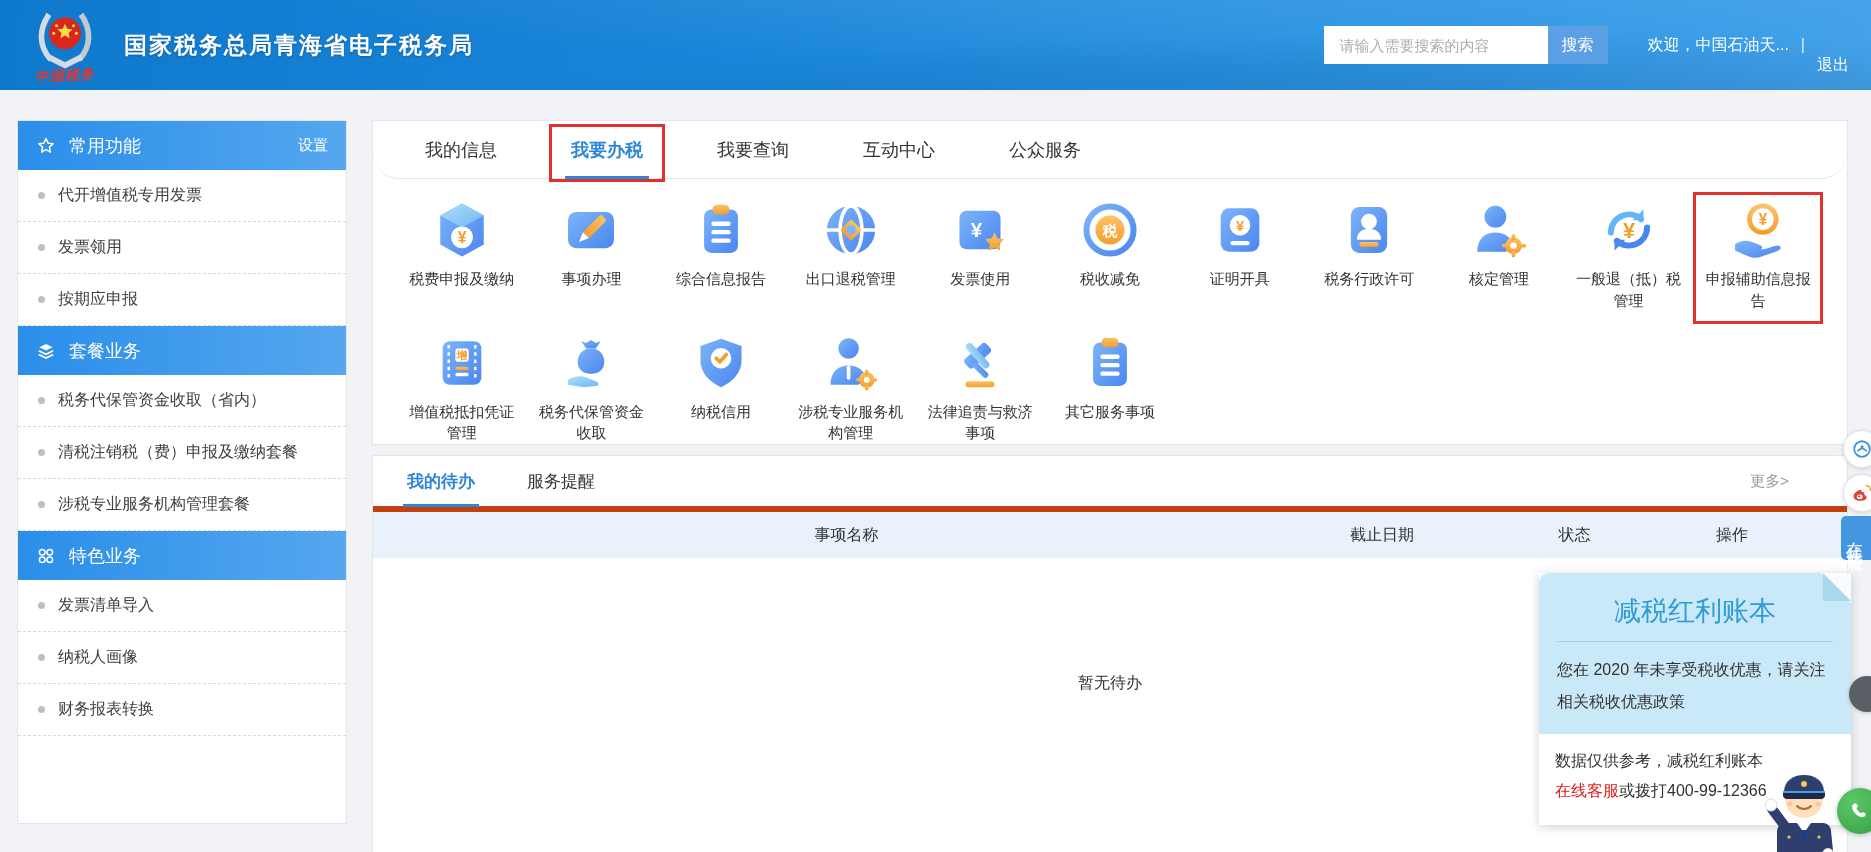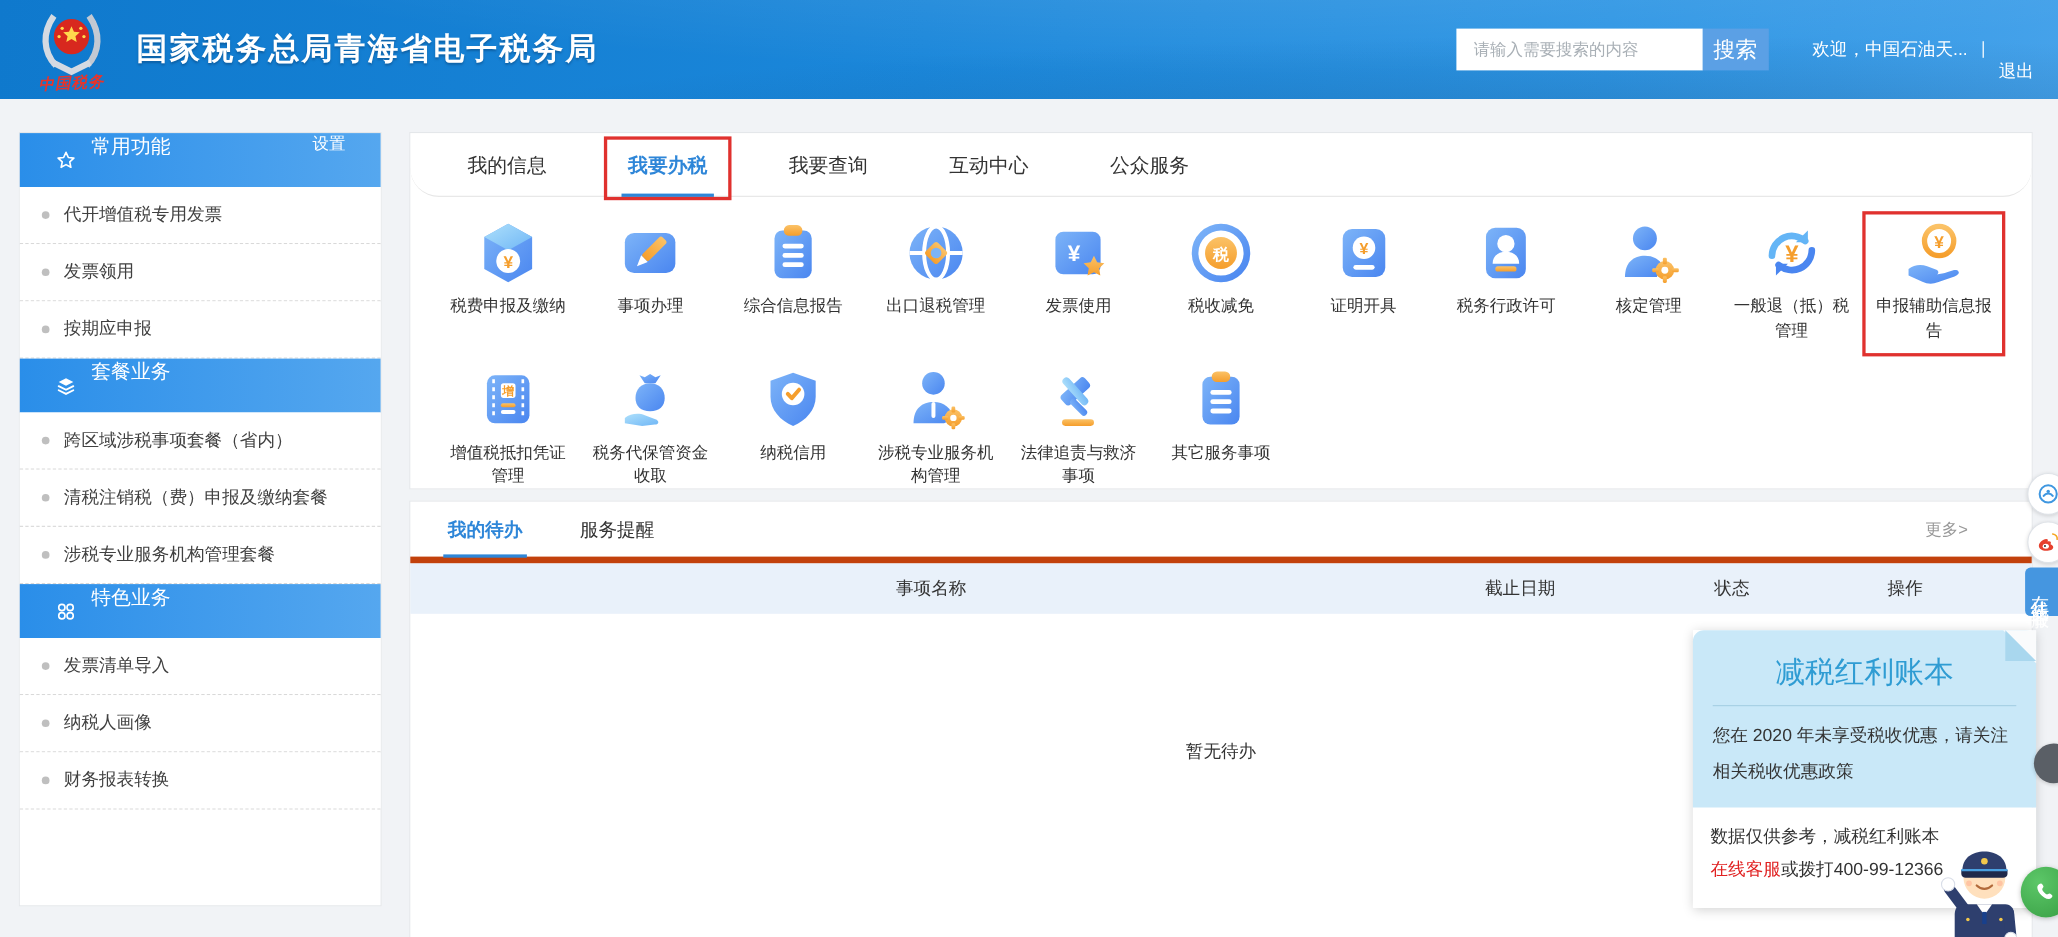--- a/index.html
+++ b/index.html
@@ -10,38 +10,38 @@
   .hdr { height:90px; display:flex; align-items:center; padding:0 22px;
     background:linear-gradient(96deg,#0f79cd 0%,#1b87da 45%,#2f96e4 78%,#45a2ea 100%);
     background-color:#1b87da; position:relative; }
   .hdr::after{ content:''; position:absolute; inset:0;
     background:radial-gradient(ellipse at 78% 160%, rgba(10,60,110,.30), transparent 55%),
                radial-gradient(ellipse at 60% -60%, rgba(255,255,255,.14), transparent 60%);
     pointer-events:none;}
   .logo { width:86px; display:flex; flex-direction:column; align-items:center; z-index:1; }
   .logo-cap { font-family:"Liberation Serif","DejaVu Serif",serif; font-weight:bold; font-style:italic;
     color:#e8342a; font-size:14px; letter-spacing:1px; transform:rotate(-3deg); margin-top:-4px; }
-  .hdr-title { color:#fff; font-size:28px; font-weight:bold; letter-spacing:2px; margin-left:16px;
+  .hdr-title { color:#fff; font-size:23px; font-weight:bold; letter-spacing:2px; margin-left:16px;
     text-shadow:0 1px 2px rgba(0,40,80,.35); z-index:1; }
   .hdr-right { margin-left:auto; display:flex; align-items:center; z-index:1; }
   .search-box { display:flex; }
   .search-input { width:224px; height:38px; border:none; outline:none; padding:0 16px; font-size:15px; color:#333; background:#fff; }
   .search-input::placeholder { color:#a9b0b6; }
-  .search-btn { width:60px; height:38px; border:none; background:#5ba0e5; color:#fff; font-size:20px; cursor:pointer; }
+  .search-btn { width:60px; height:38px; border:none; background:#5ba0e5; color:#fff; font-size:16px; cursor:pointer; }
   .welcome { color:#fff; font-size:16px; margin-left:40px; white-space:nowrap; }
   .hdr-sep { color:rgba(255,255,255,.85); margin:0 12px; font-size:16px; }
   .logout { color:#fff; font-size:16px; cursor:pointer; white-space:nowrap;margin-top:40px; }
 
   
   .wrap { display:flex; padding:30px 23px 0 17px; gap:25px; align-items:flex-start; }
 
   
   .sidebar { width:330px; min-height:704px; background:#fff; border:1px solid #e4e7ea; }
   .sb-head { height:49px; background:linear-gradient(90deg,#2a8ee9,#55a7ef); color:#fff;
-    display:flex; gap:13px; padding:0 32px; font-size:18px; }
+    display:flex; align-items:center; gap:13px; padding:0 18px; font-size:18px; }
   .sb-ico { display:flex; align-items:center; }
   .sb-action { margin-left:auto; font-size:15px; cursor:pointer; }
   .sb-item { height:52px; display:flex; align-items:center; gap:13px; padding:0 14px 0 20px;
     border-bottom:1px dashed #d9d9d9; font-size:16px; color:#404040; cursor:pointer; background:#fff; }
   .sb-dot { width:7px; height:7px; border-radius:50%; background:#bfbfbf; flex:none; }
 
   
   .main { flex:1; display:flex; flex-direction:column; gap:10px; }
   .card { background:#fff; border:1px solid #e4e7ea; }
   .card-top { height:325px; }
@@ -184,21 +184,21 @@
           <svg viewBox="0 0 24 24" width="20" height="20">
             <path d="M12 3.5l8 4-8 4-8-4z" fill="#fff"></path>
             <path d="M4 12l8 4 8-4" stroke="#fff" fill="none" stroke-width="2" stroke-linecap="round"></path>
             <path d="M4 16.5l8 4 8-4" stroke="#fff" fill="none" stroke-width="2" stroke-linecap="round"></path>
           </svg>
         </span>
         <span class="sb-title">套餐业务</span>
       </div>
       <div class="sb-item">
         <span class="sb-dot"></span>
-        <span class="sb-label">跨区域涉税事项套餐（省内）</span>
+        <span class="sb-label">税务代保管资金收取（省内）</span>
       </div>
       <div class="sb-item">
         <span class="sb-dot"></span>
         <span class="sb-label">清税注销税（费）申报及缴纳套餐</span>
       </div>
       <div class="sb-item">
         <span class="sb-dot"></span>
         <span class="sb-label">涉税专业服务机构管理套餐</span>
       </div>
       <div class="sb-head">

